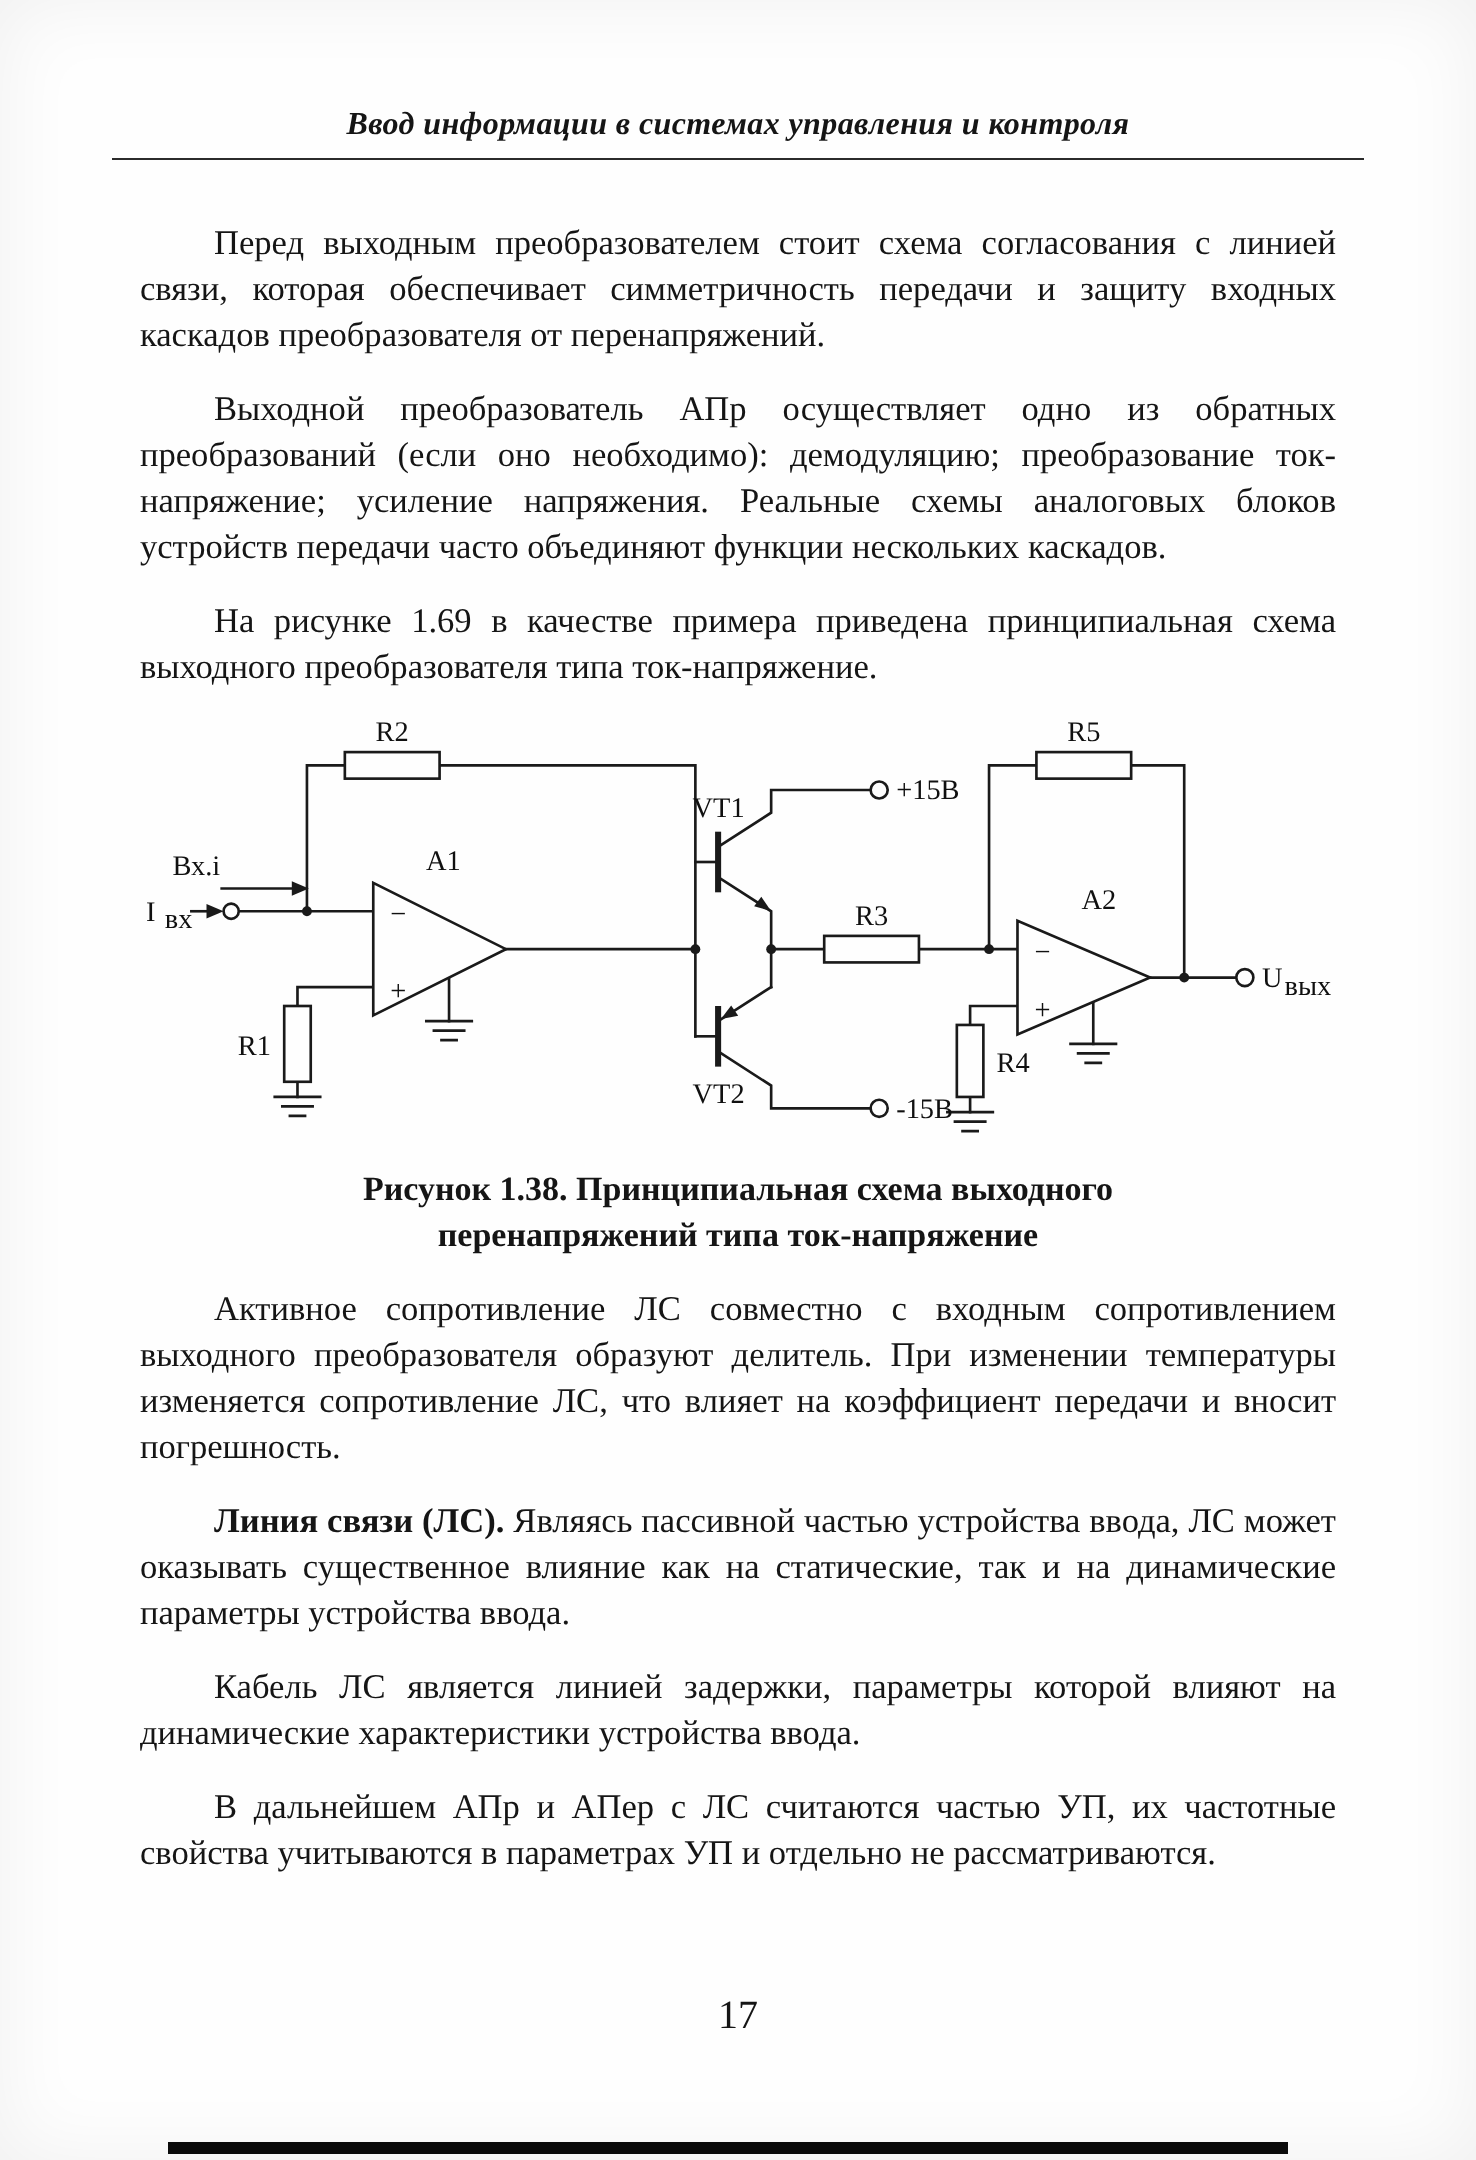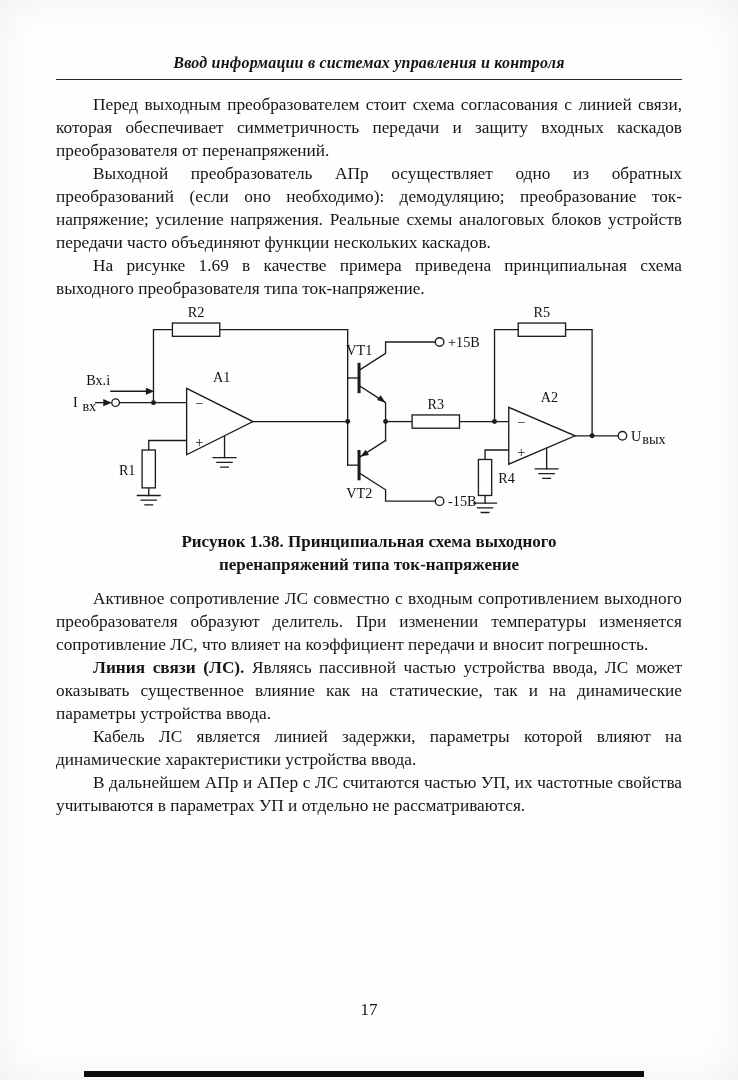--- a/index.html
+++ b/index.html
@@ -14,44 +14,44 @@
   }
   .page{padding:54px 56px 0}
   .header{
     text-align:center;
     font-style:italic;
     font-weight:700;
     font-size:16px;
     letter-spacing:.2px;
     padding-bottom:7px;
     border-bottom:1.6px solid #2b2b2b;
-    margin-bottom:13px;
+    margin-bottom:30px;
   }
   p.body{
     font-size:17.3px;
     line-height:23px;
     text-align:justify;
-    margin:0;
+    margin:14px;
     text-indent:37px;
   }
   .figure{margin:6px 0 0}
   svg.circuit{display:block;margin:0 auto}
   svg.circuit text{font-family:"Liberation Serif",serif;font-size:15px;fill:#101010}
   .w{stroke:#1a1a1a;stroke-width:1.4;fill:none;stroke-linecap:square}
   .comp{fill:#fefefe;stroke:#1a1a1a;stroke-width:1.4}
   .caption{
     font-weight:700;
     font-size:17px;
     line-height:23px;
     text-align:center;
     margin:8px 0 11px;
   }
   .page-number{
     position:absolute;left:0;right:0;bottom:60px;
-    text-align:center;font-size:17px;
+    text-align:center;font-size:20px;
   }
   .bottom-bar{
     position:absolute;left:84px;right:94px;bottom:3px;
     height:6px;background:#0b0b0b;
   }
 </style>
 </head>
 <body>
 
 <div class="page">

